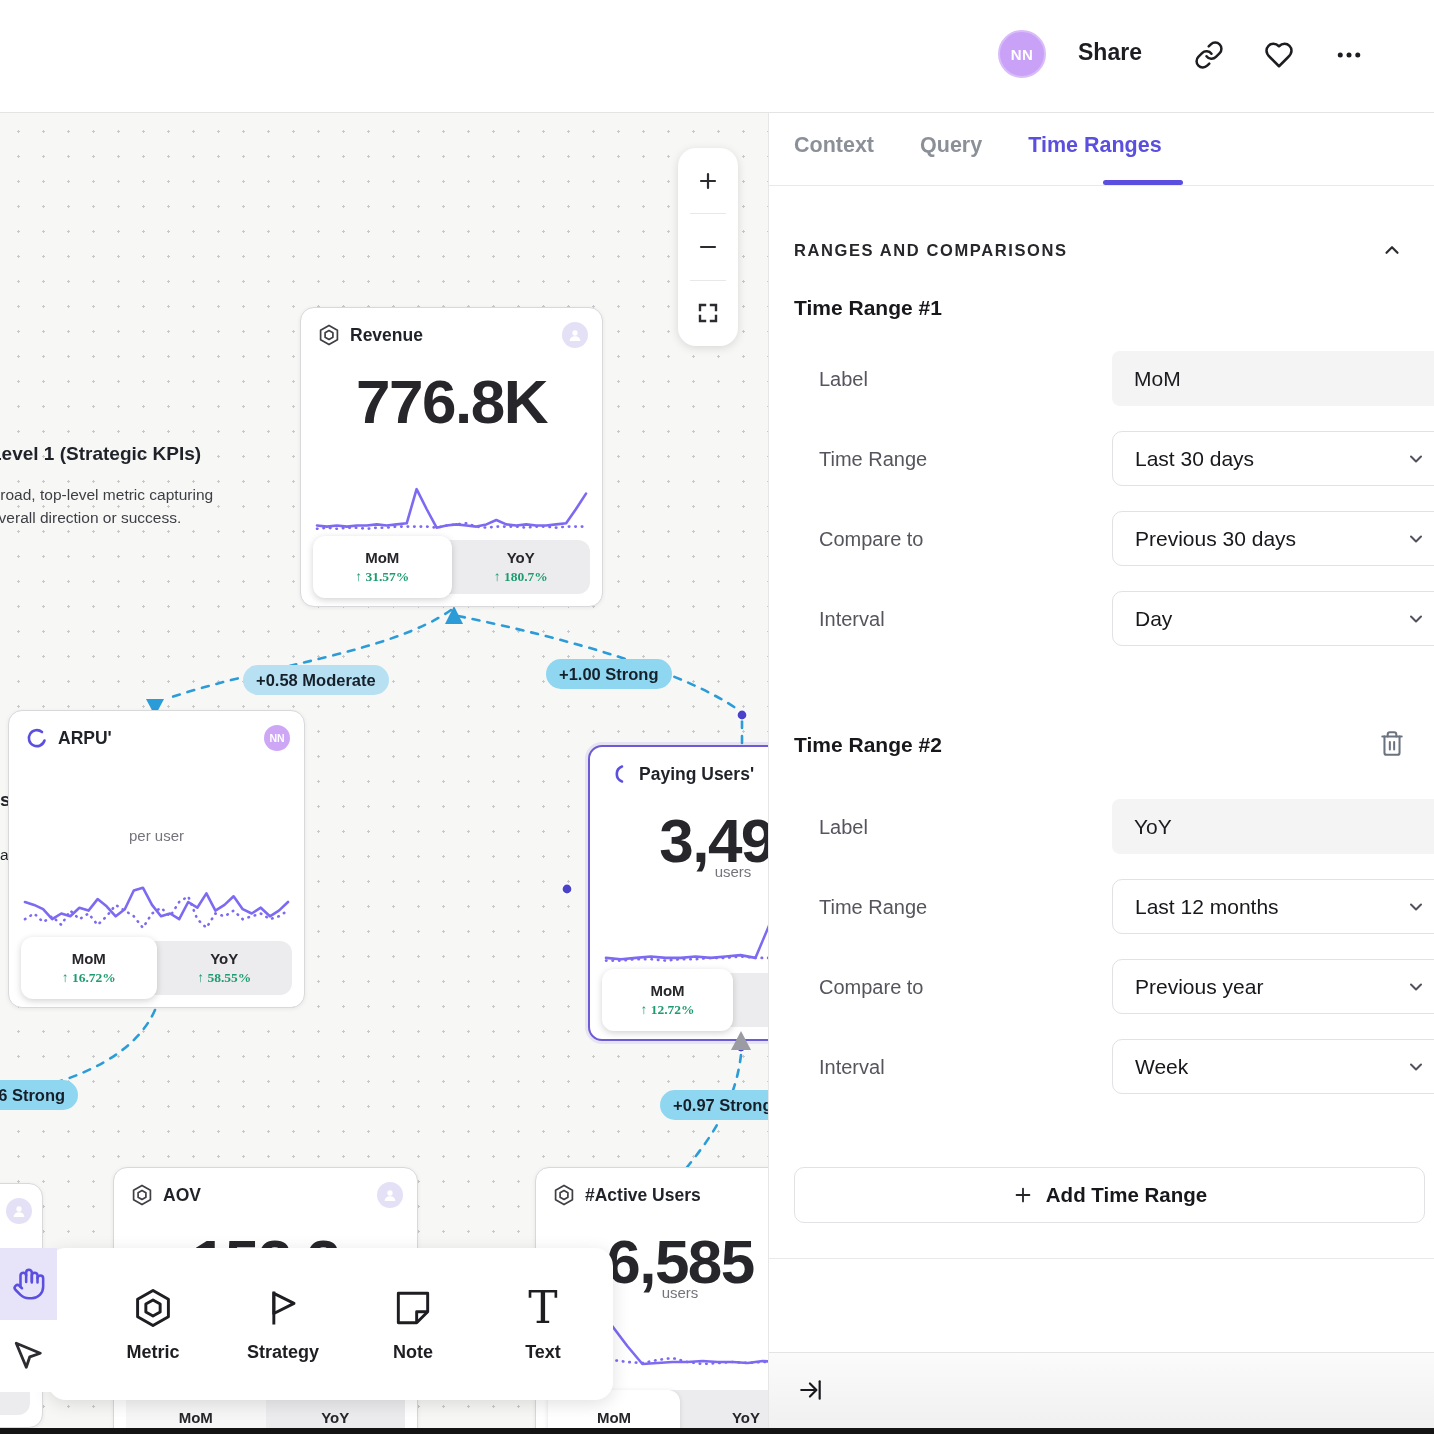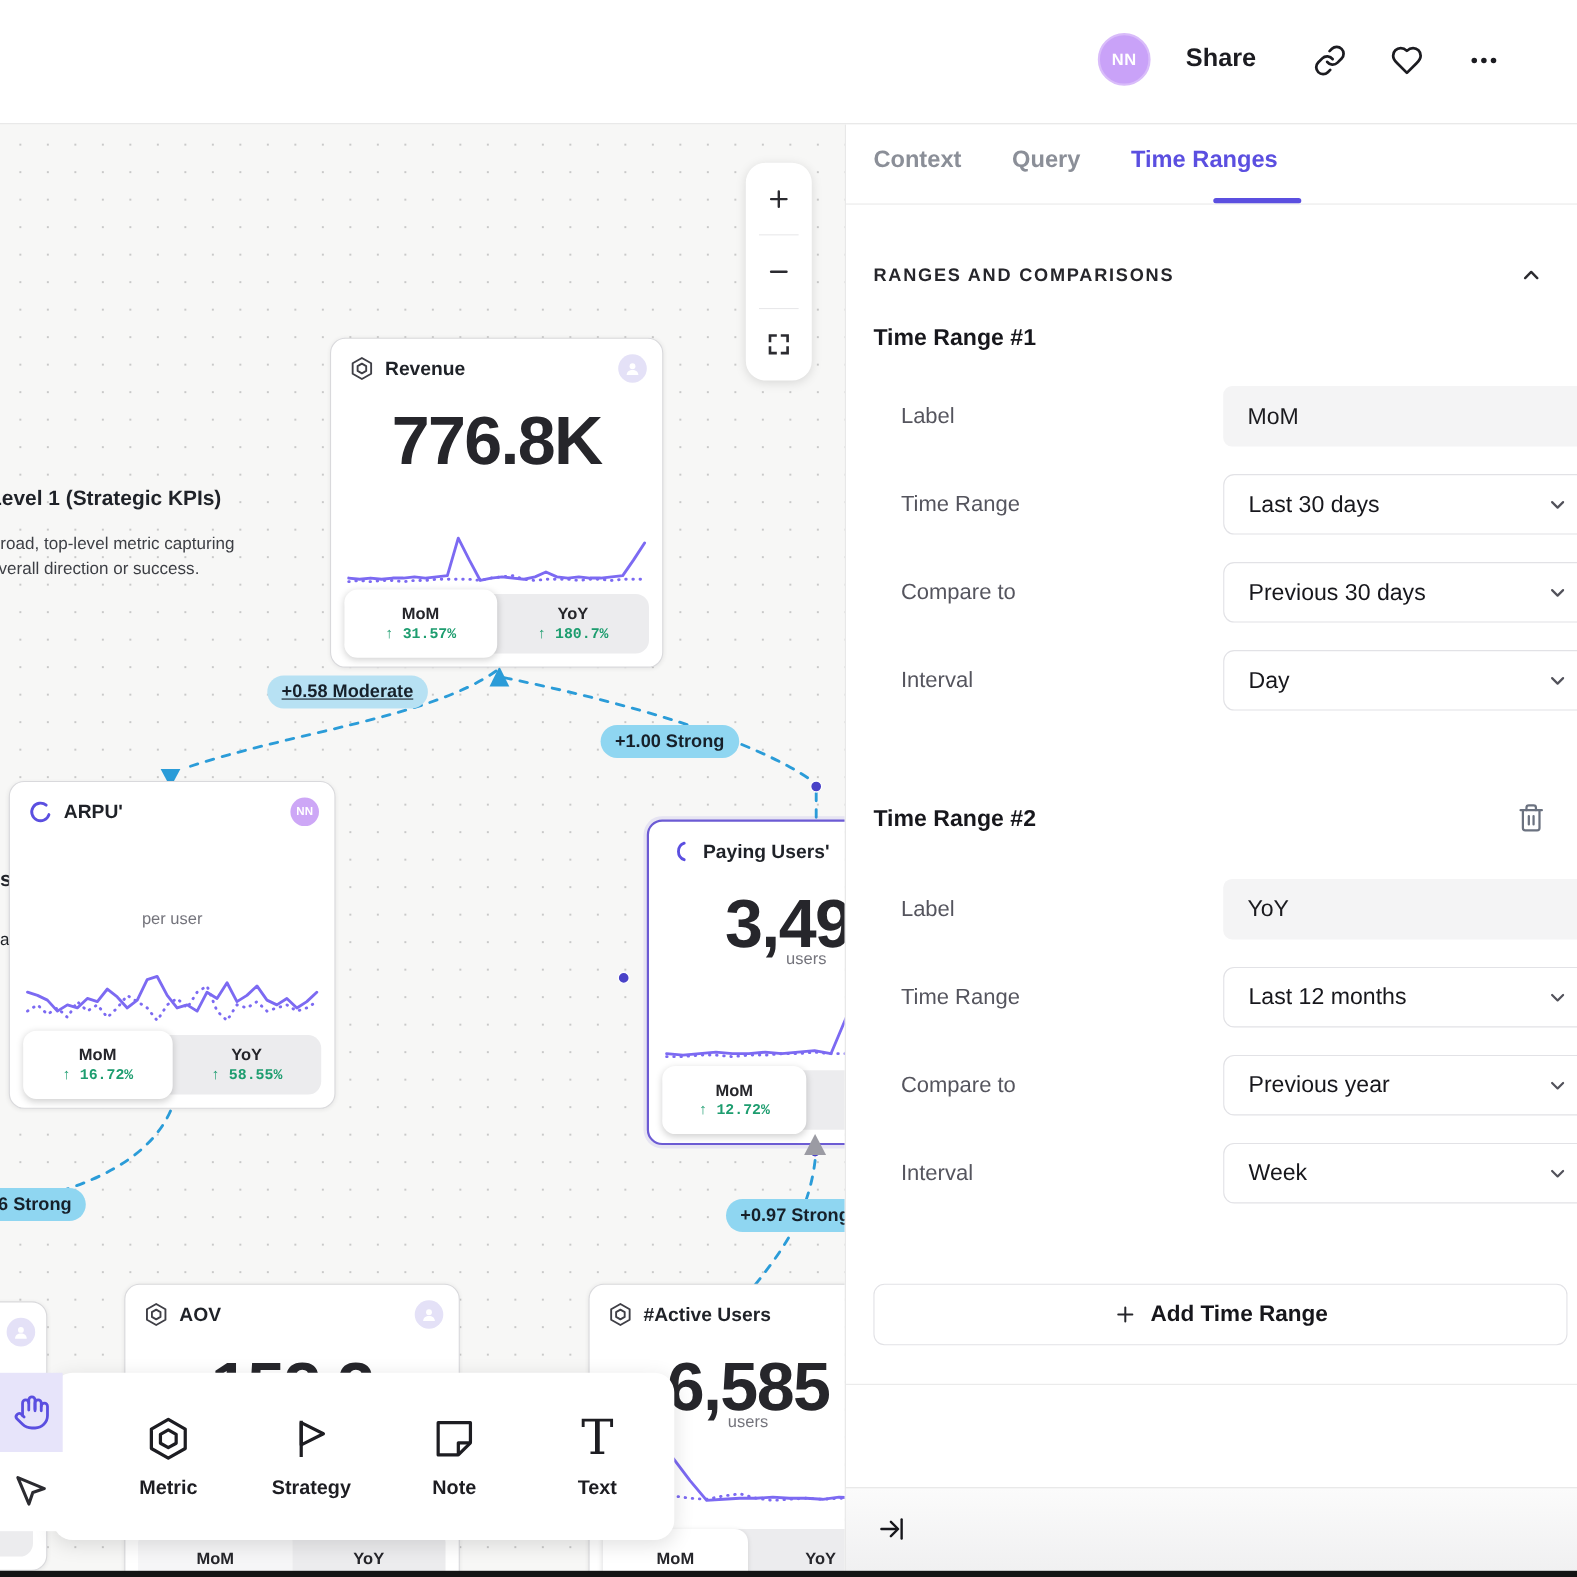--- a/index.html
+++ b/index.html
@@ -47,21 +47,21 @@
   .card-value{position:absolute;left:0;right:0;top:58px;text-align:center;font-size:62px;font-weight:800;letter-spacing:-1.5px;color:#26262b;}
   .card-unit{position:absolute;left:0;right:0;top:116px;text-align:center;font-size:15px;color:#74747c;}
   .spark{position:absolute;left:16px;right:16px;}
   .spark svg{display:block;overflow:visible;}
   .spark-solid{fill:none;stroke:#7c6af2;stroke-width:2.6;stroke-linejoin:round;stroke-linecap:round;}
   .spark-dotted{fill:none;stroke:#7c6af2;stroke-width:2.6;stroke-dasharray:.5 6;stroke-linecap:round;}
   .seg-track{position:absolute;left:12px;right:12px;bottom:12px;height:54px;background:#ececee;border-radius:12px;display:flex;}
   .seg{flex:1;display:flex;flex-direction:column;align-items:center;justify-content:center;gap:3px;cursor:pointer;}
   .seg.active{position:relative;top:-4px;height:62px;background:#fff;border-radius:12px;box-shadow:0 2px 7px rgba(0,0,0,.18);}
   .seg-label{font-size:15px;font-weight:700;color:#26262b;}
-  .seg-change{font-family:Liberation Mono, monospace;font-size:13.5px;font-weight:700;color:#1d9d6f;}
+  .seg-change{font-family:Liberation Serif, serif;font-size:13.5px;font-weight:700;color:#1d9d6f;}
 
   
   .zoom-ctrl{position:absolute;left:678px;top:35px;width:60px;height:198px;background:#fff;border-radius:18px;box-shadow:0 2px 10px rgba(0,0,0,.13);z-index:6;display:flex;flex-direction:column;align-items:center;}
   .zoom-btn{flex:1;width:100%;display:flex;align-items:center;justify-content:center;color:#2b2b30;cursor:pointer;}
   .zoom-div{width:36px;height:1px;background:#e8e8ea;}
   .zoom-btn svg{width:24px;height:24px;}
 
   
   .toolbar{position:absolute;left:48px;top:1135px;width:565px;height:152px;background:#fff;border-radius:18px;box-shadow:0 4px 18px rgba(0,0,0,.12);z-index:7;display:flex;align-items:center;padding-left:40px;box-sizing:border-box;}
   .tool{width:130px;display:flex;flex-direction:column;align-items:center;gap:12px;cursor:pointer;color:#1d1d22;}
@@ -124,21 +124,21 @@
     <svg class="layer z1" viewBox="0 0 768 1321">
       <path class="conn" d="M451,497 C390,540 262,553 166,586"></path>
       <path class="conn" d="M458,503 C566,525 684,558 740,598"></path>
       <path class="conn" d="M155,897 C135,942 80,966 20,979 L-22,985"></path>
       <path class="conn" d="M741,942 C735,992 710,1026 684,1058"></path>
       <path class="conn" d="M742,608 L742,631"></path>
       <path class="conn-arrow" d="M146,586 L164,586 L155,603 Z"></path>
       <path class="conn-arrow" d="M445,511 L463,511 L454,493 Z"></path>
     </svg>
 
-    <div class="corr-badge corr-moderate" style="left:243px;top:501px;text-decoration:underline;">+0.58 Moderate</div>
+    <div class="corr-badge corr-moderate" style="left:243px;top:552px;">+0.58 Moderate</div>
     <div class="corr-badge corr-strong" style="left:546px;top:546px;">+1.00 Strong</div>
     <div class="corr-badge corr-strong" style="left:-24px;top:967px;">66 Strong</div>
     <div class="corr-badge corr-strong" style="left:660px;top:977px;">+0.97 Strong</div>
 
     <div class="card" style="left:300px;top:194px;width:303px;height:300px;">
       <div class="card-head">
         <span class="hex-icon">
           <svg viewBox="0 0 24 24" fill="none" stroke="currentColor" stroke-width="1.7" stroke-linejoin="round">
               <polygon points="12,2.4 20.4,7.2 20.4,16.8 12,21.6 3.6,16.8 3.6,7.2"></polygon>
               <polygon points="12,7.6 15.9,9.8 15.9,14.2 12,16.4 8.1,14.2 8.1,9.8"></polygon>

